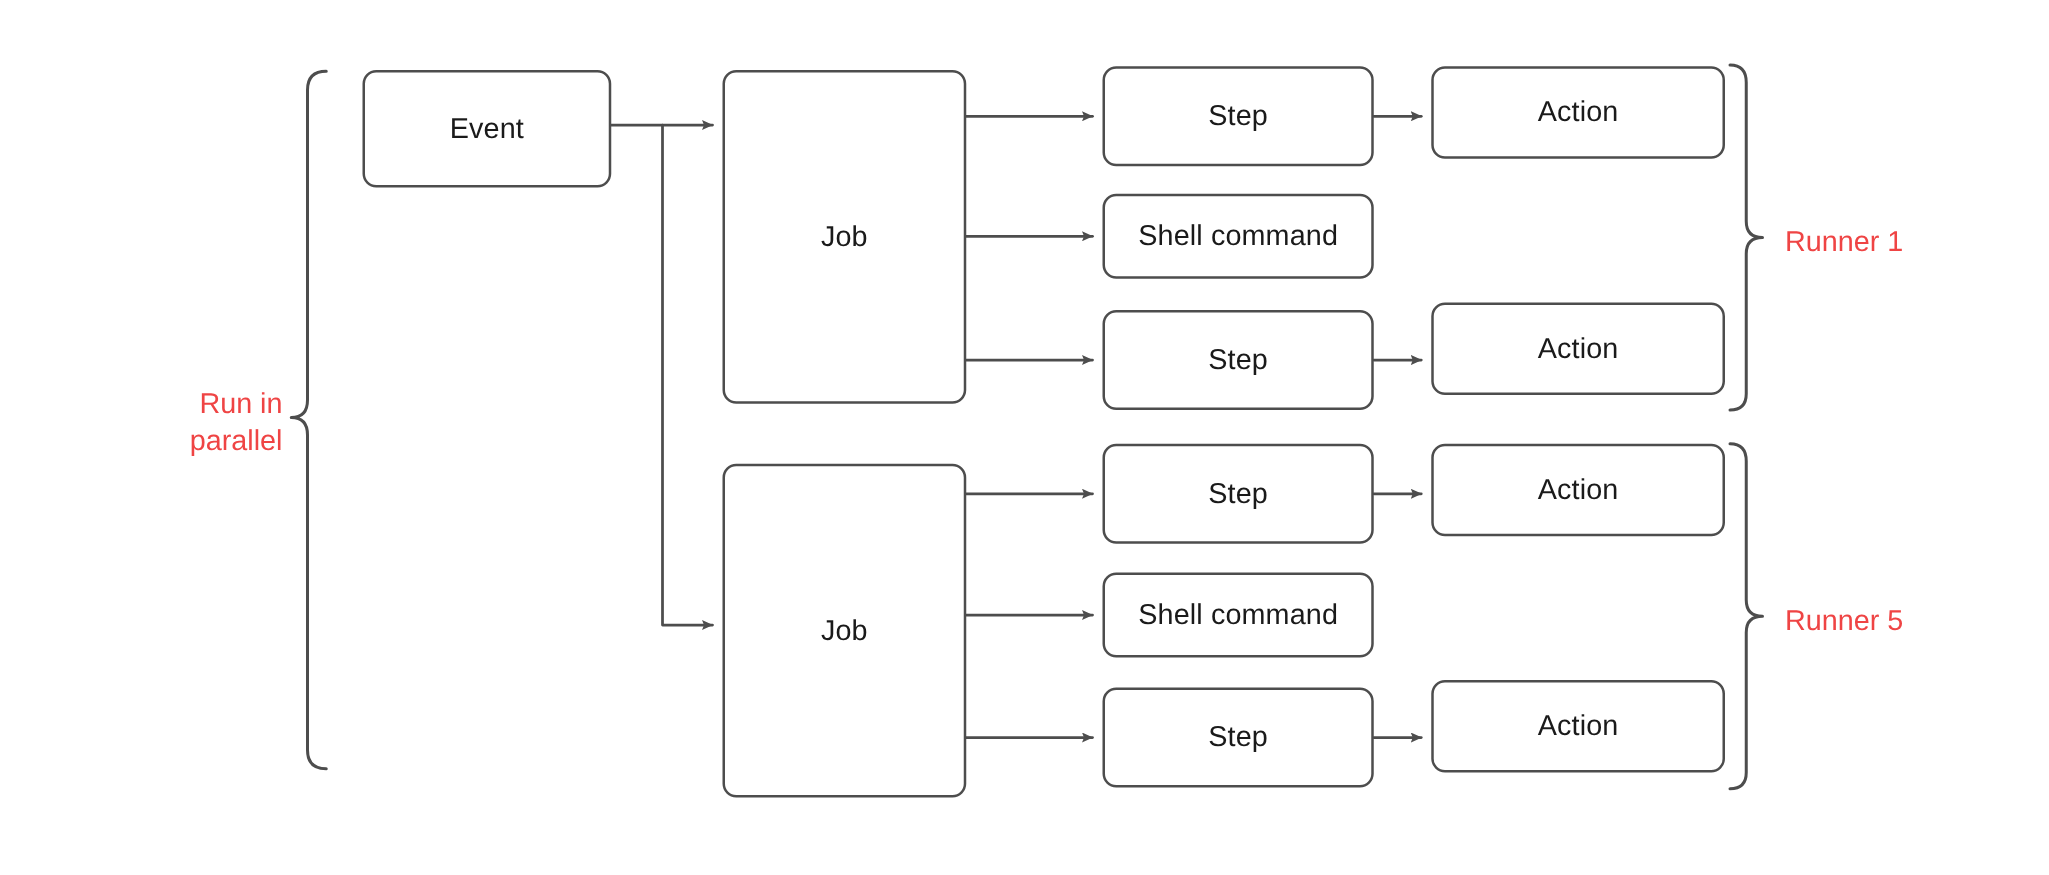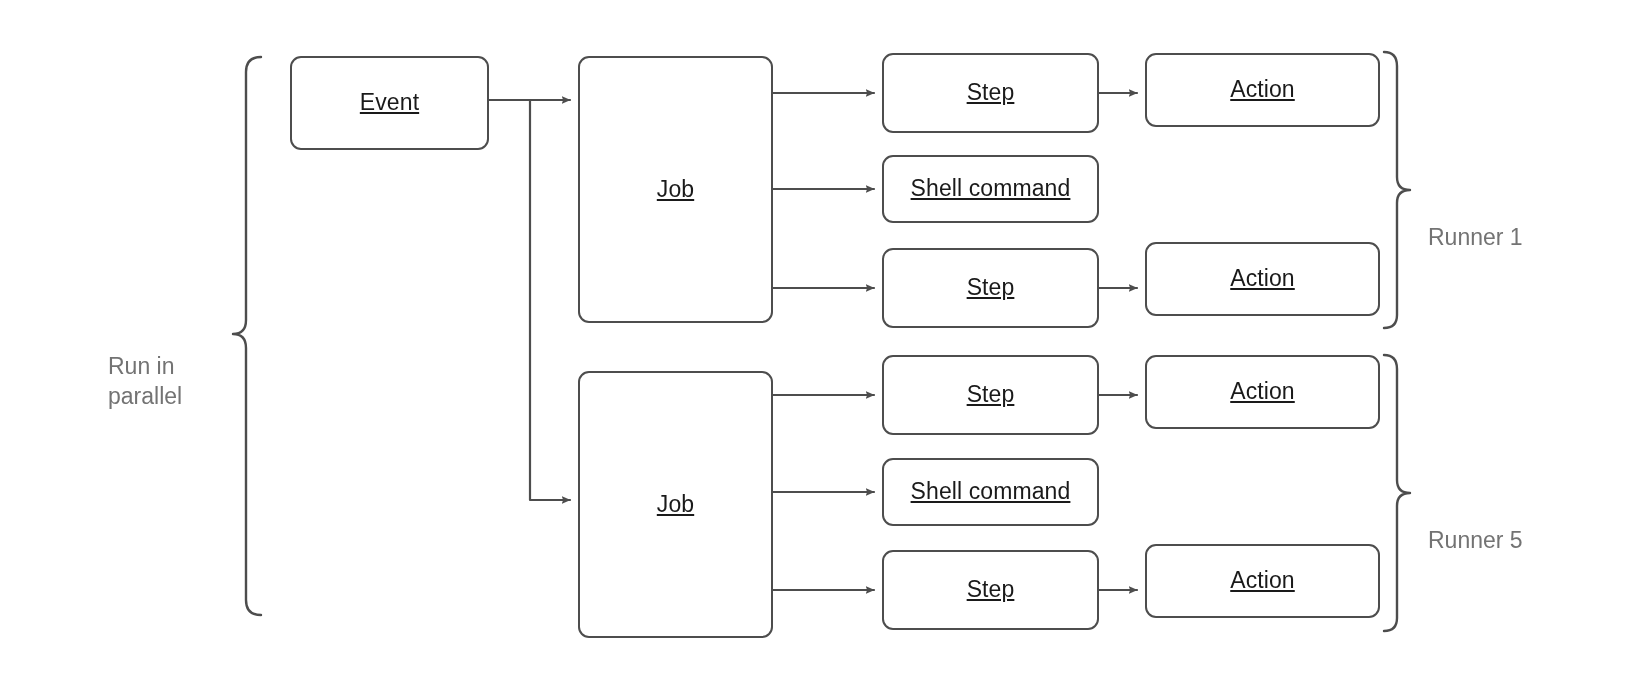--- a/index.html
+++ b/index.html
@@ -36,34 +36,32 @@
     display: flex;
     align-items: center;
     justify-content: center;
     color: #1a1a1a;
     font-size: 23px;
     font-family: "Liberation Sans", sans-serif;
     letter-spacing: 0.1px;
     line-height: 1.2;
     text-align: center;
     white-space: nowrap;
-    text-decoration: underline;
   }
   .brace-label {
     position: absolute;
-    color: #737373;
+    color: #ef4444;
     font-size: 23px;
     font-family: "Liberation Sans", sans-serif;
     line-height: 1.32;
     text-align: center;
     white-space: pre-line;
-    margin-top: 44px;
   }
   .brace-label.left-label {
-    text-align: left;
+    text-align: right;
   }
   .brace-label.right-label {
     text-align: left;
     white-space: nowrap;
   }
 </style>
 </head>
 <body>
 
 <div id="diagram-canvas">

